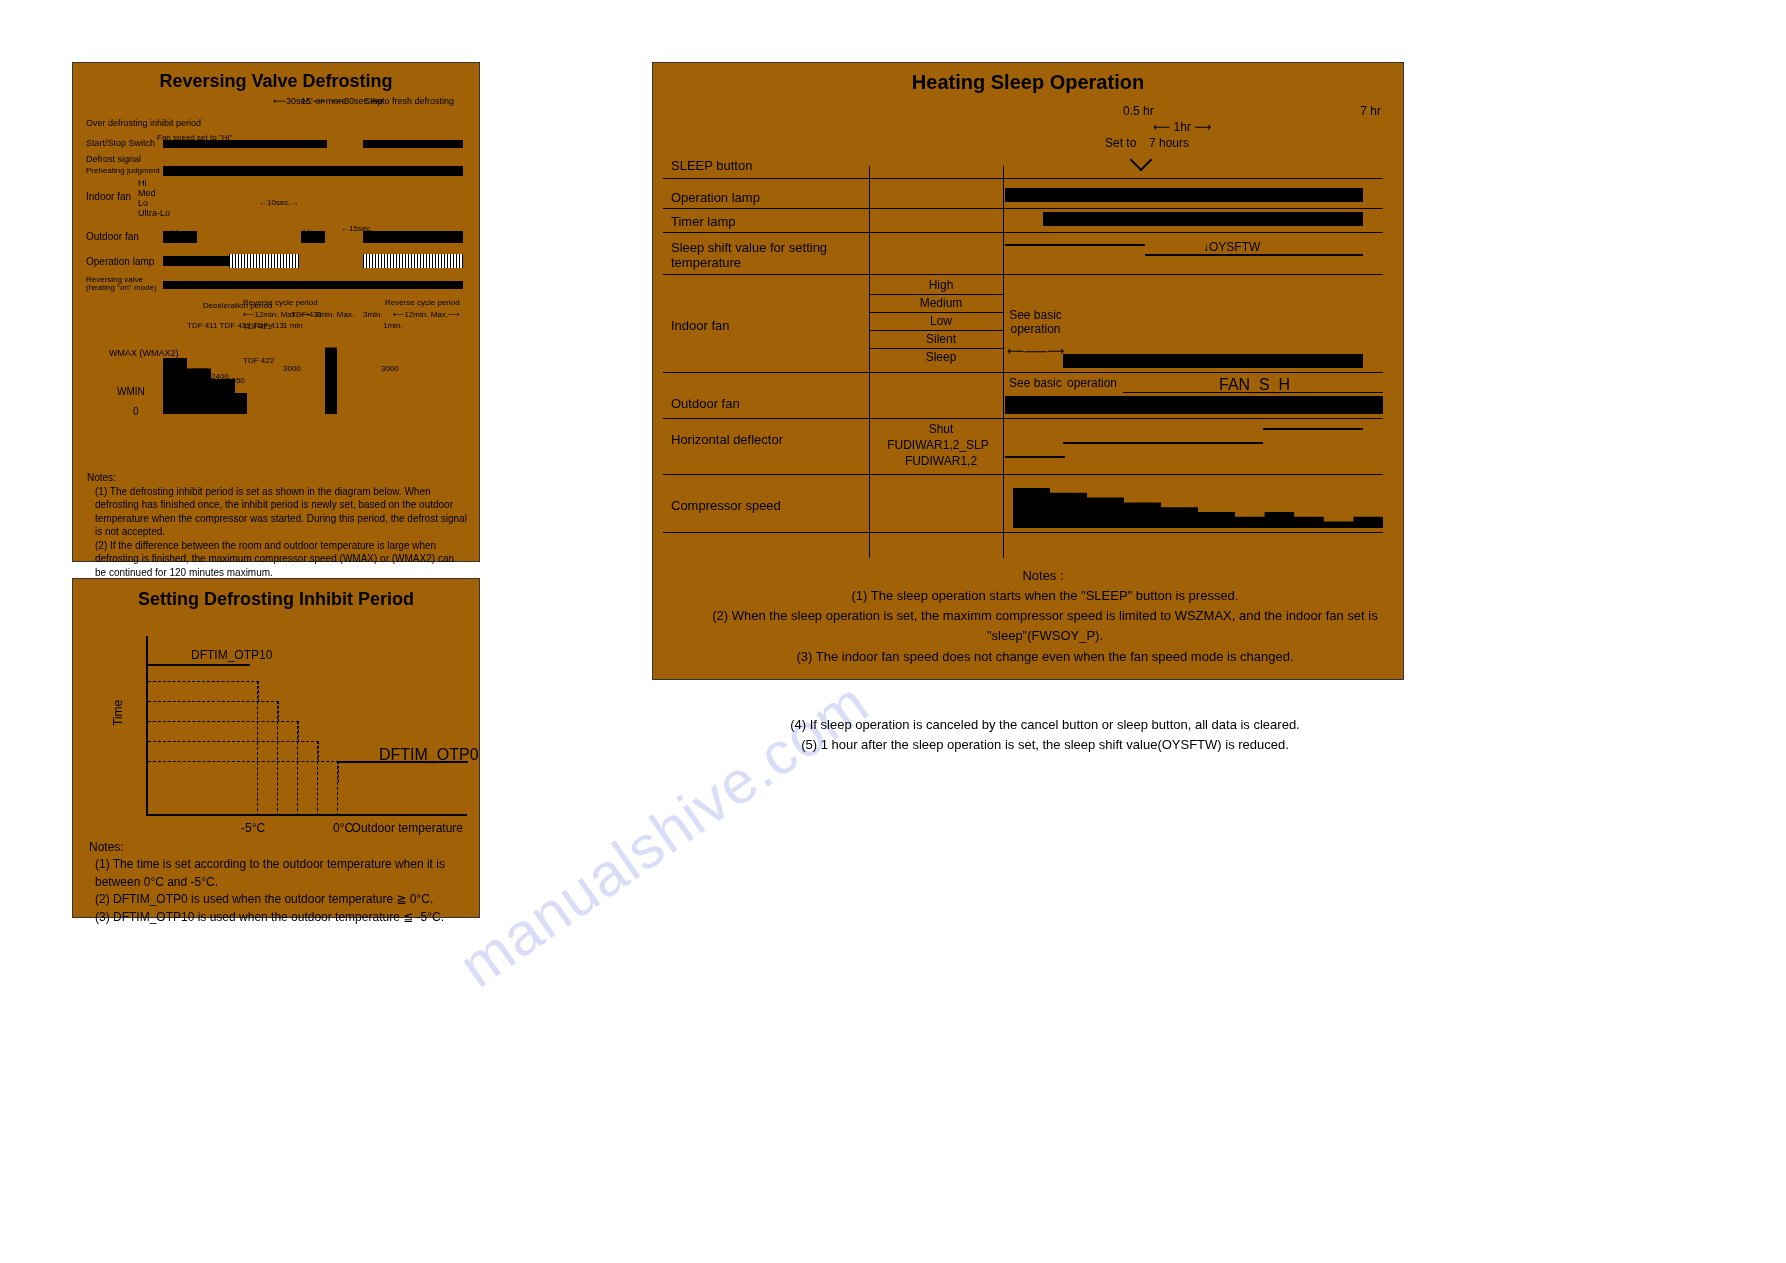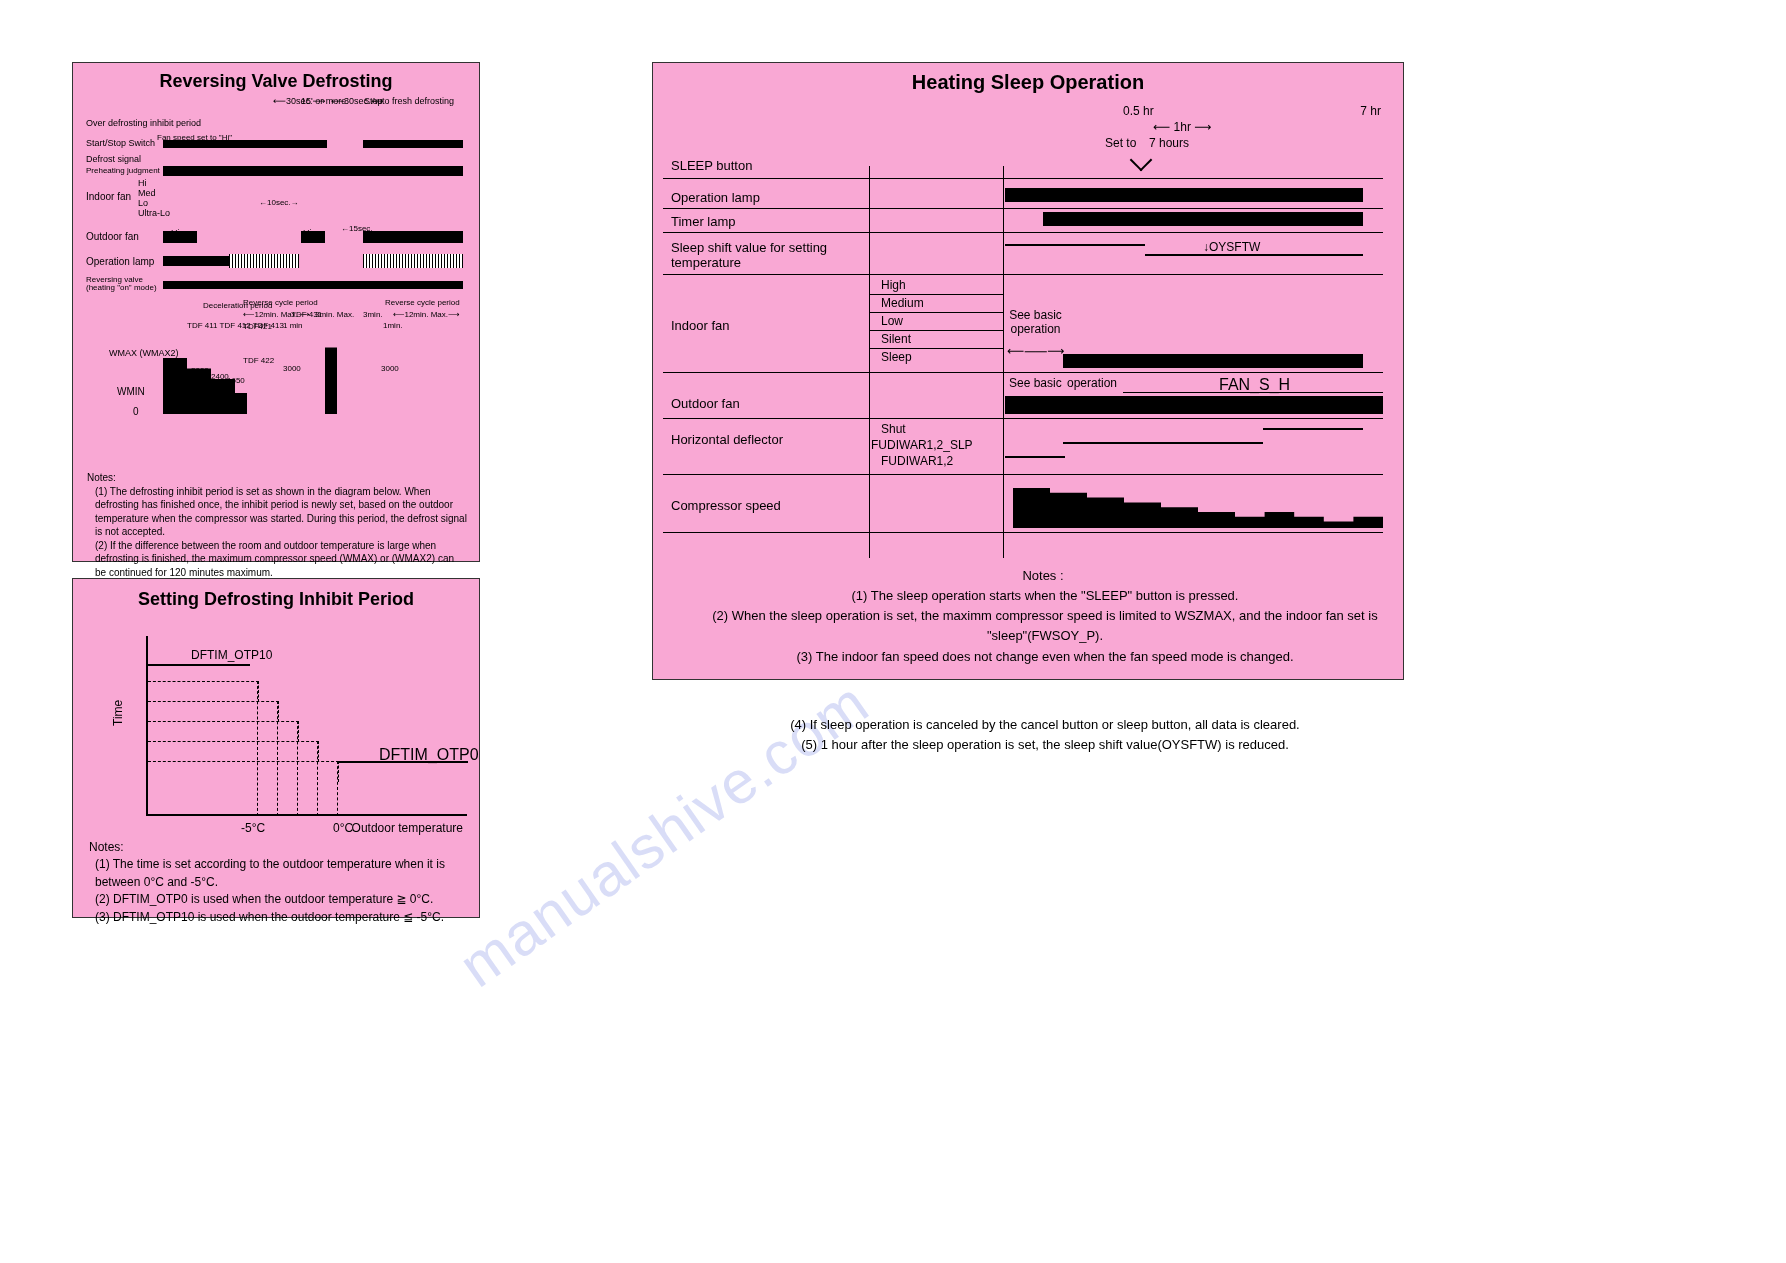--- a/index.html
+++ b/index.html
@@ -8,21 +8,21 @@
     width: 1786px;
     height: 1263px;
     background: #fff;
     font-family: Arial, Helvetica, sans-serif;
     position: relative;
     color: #000;
   }
   .panel {
     position: absolute;
     border: 1.5px solid #333;
-    background: #f9a8d4;
+    background: #a16207;
     box-sizing: border-box;
   }
   .title {
     text-align: center;
     font-weight: bold;
     font-size: 22px;
     padding: 6px 0 8px 0;
   }
   .notes {
     font-size: 10px;
@@ -84,21 +84,21 @@
   .axis-x { position:absolute; left:55px; right:0px; bottom:15px; height:2px; background:#000; }
   .ylabel { position:absolute; left:20px; top:100px; transform: rotate(-90deg); transform-origin:left top; font-size:12px; }
   
   .p3-diagram {
     position: relative;
     margin: 2px 10px 4px 10px;
     height: 462px;
     font-size: 13px;
   }
   .p3-row-label { position:absolute; left:8px; }
-  .p3-sub { position:absolute; left:218px; font-size:12px; text-align:left; width:120px; }
+  .p3-sub { position:absolute; left:218px; font-size:12px; text-align:center; width:120px; }
   .p3-bar { position:absolute; background:#000; height:14px; }
   .p3-sep { position:absolute; left:0; right:10px; height:1px; background:#000; }
   .p3-vsep { position:absolute; top:70px; bottom:0; width:1px; background:#000; }
   .steps {
     position:absolute; left:350px; right:10px; height:40px;
     background:#000;
     clip-path: polygon(
       0 100%, 0 0%, 10% 0%, 10% 12%, 20% 12%, 20% 24%, 30% 24%, 30% 36%,
       40% 36%, 40% 48%, 50% 48%, 50% 60%, 60% 60%, 60% 72%, 68% 72%, 68% 60%,
       76% 60%, 76% 72%, 84% 72%, 84% 84%, 92% 84%, 92% 72%, 100% 72%, 100% 100%

